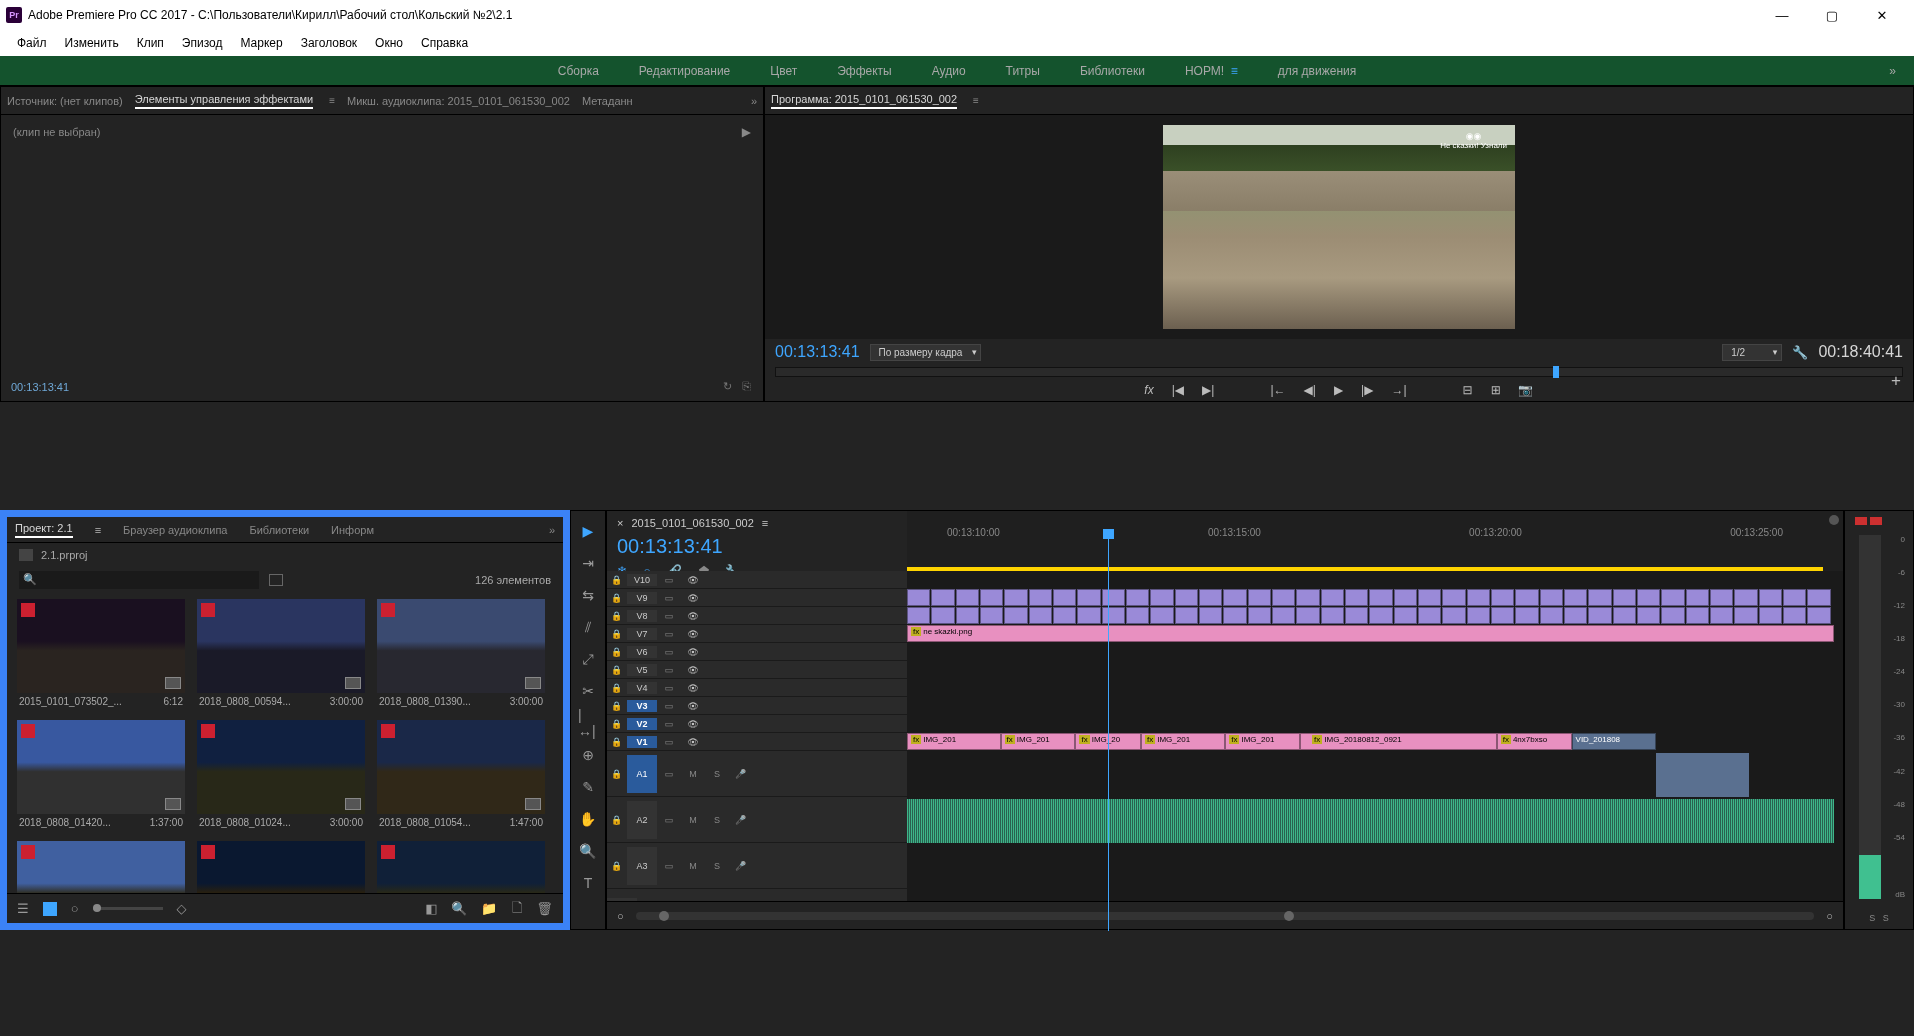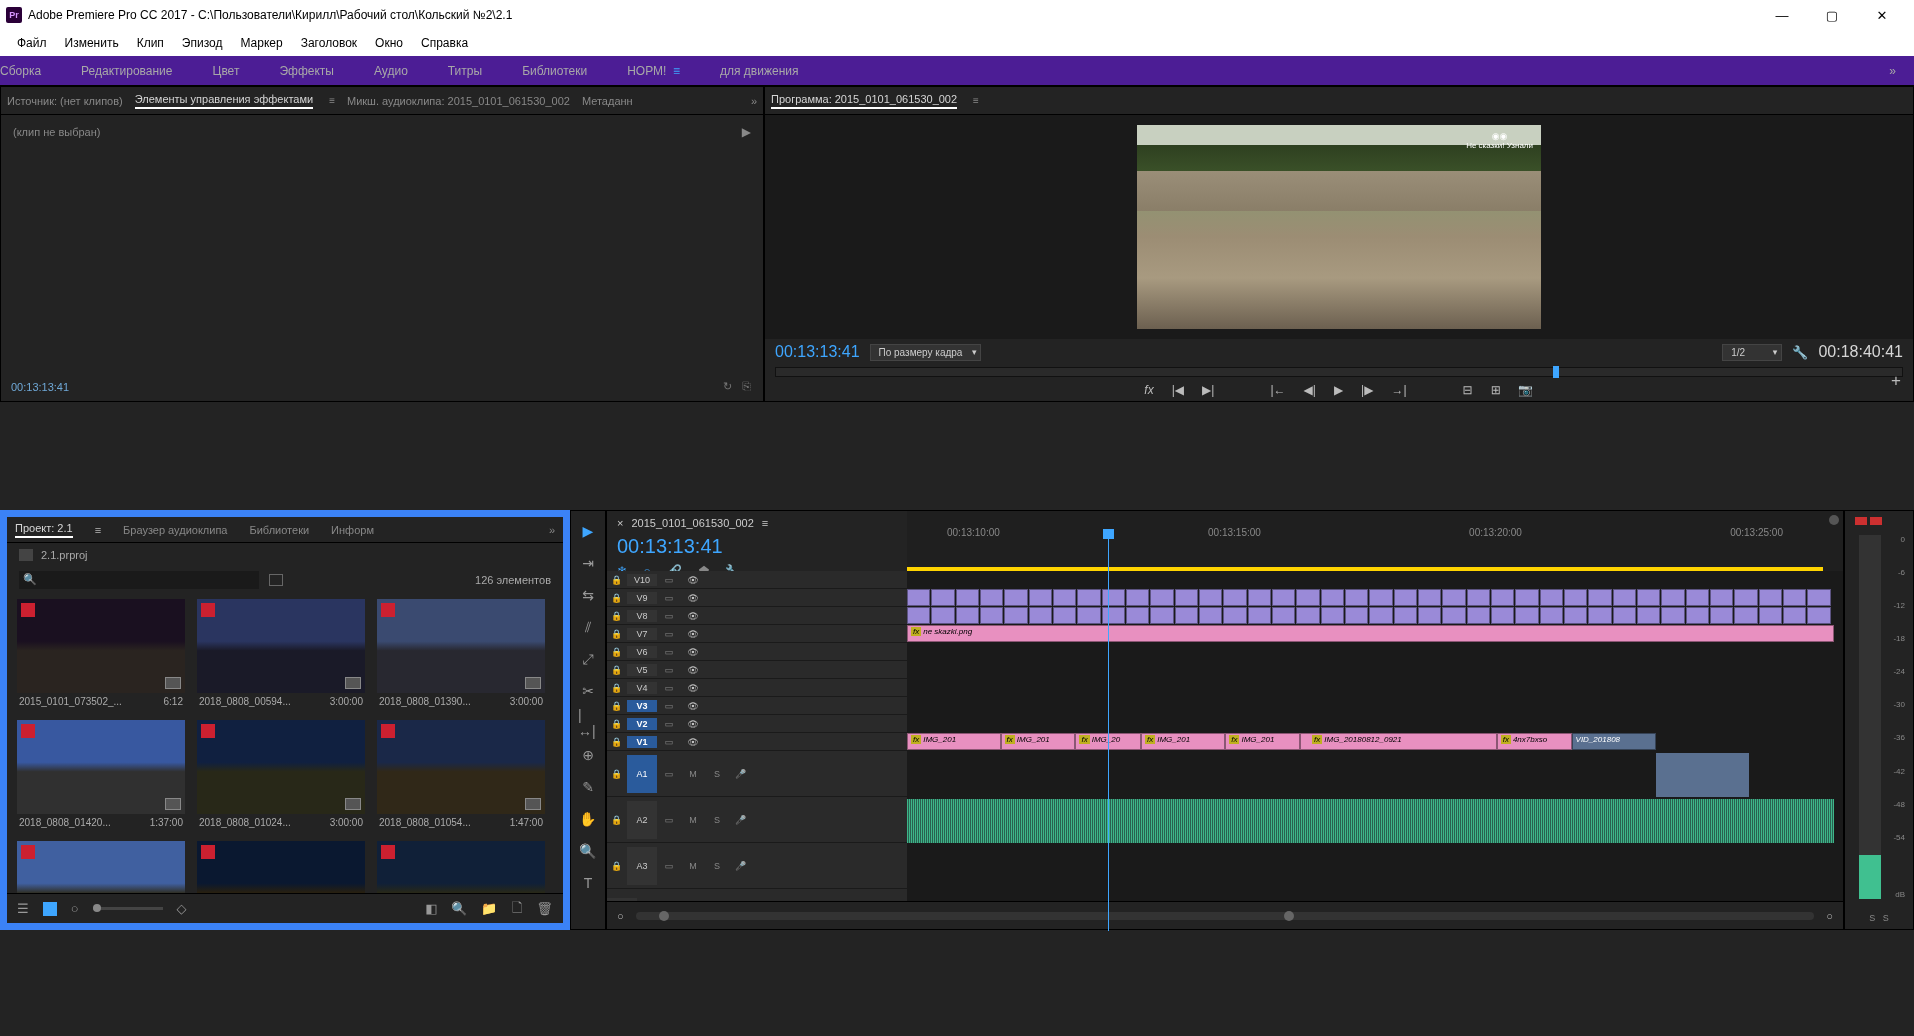--- a/index.html
+++ b/index.html
@@ -9,21 +9,21 @@
 .titlebar { height:30px; background:#fff; color:#000; display:flex; align-items:center; padding:0 6px; font-size:12px; }
 .titlebar .logo { width:16px; height:16px; background:#2a0038; color:#d896ff; font-size:9px; font-weight:bold; display:flex; align-items:center; justify-content:center; border-radius:2px; margin-right:6px; }
 .titlebar .wctrl { margin-left:auto; display:flex; gap:26px; padding-right:14px; }
 .titlebar .wctrl span { font-size:13px; cursor:pointer; width:24px; text-align:center; }
 
 
 .menubar { height:26px; background:#fff; color:#000; display:flex; align-items:center; padding:0 8px; font-size:12px; }
 .menubar span { padding:0 9px; cursor:pointer; }
 
 
-.workspacebar { height:30px; background:#4c1d95; display:flex; align-items:center; gap:40px; border-bottom:1px solid #000; }
+.workspacebar { height:30px; background:#14532d; display:flex; align-items:center; justify-content:center; gap:40px; border-bottom:1px solid #000; }
 .workspacebar span { color:#a8a8a8; cursor:pointer; font-size:12px; }
 .workspacebar span.active { color:#3ea6ff; }
 .workspacebar .overflow { position:absolute; right:18px; color:#a8a8a8; }
 
 
 .main { display:flex; height:424px; }
 .panel { background:#232323; border:1px solid #000; position:relative; }
 
 
 .left-upper { width:764px; height:316px; }
@@ -31,21 +31,21 @@
 .tabset .tab { color:#888; cursor:pointer; font-size:11px; }
 .tabset .tab.active { color:#d6d6d6; border-bottom:2px solid #fff; padding-bottom:2px; }
 .tabset .menu-lines { color:#888; font-size:10px; margin-left:4px; }
 .effect-body { padding:10px 12px; color:#888; display:flex; justify-content:space-between; align-items:center; }
 .effect-body .arrow { font-size:12px; }
 .tc-small { position:absolute; bottom:8px; left:10px; color:#6fa8d6; font-size:11px; }
 
 
 .right-upper { flex:1; height:316px; display:flex; flex-direction:column; }
 .monitor-area { flex:1; display:flex; align-items:center; justify-content:center; background:#1a1a1a; }
-.monitor-img { width:404px; height:204px; position:relative; background:linear-gradient(to bottom,#9ab07c 0%,#889870 25%,#9c8d74 55%,#a89a80 75%,#6c6050 100%); overflow:hidden; }
+.monitor-img { width:352px; height:204px; position:relative; background:linear-gradient(to bottom,#9ab07c 0%,#889870 25%,#9c8d74 55%,#a89a80 75%,#6c6050 100%); overflow:hidden; }
 .monitor-img .trees { position:absolute; top:20px; left:0; right:0; height:26px; background:linear-gradient(to bottom,#2e4020,#3a5028); }
 .monitor-img .sky { position:absolute; top:0; left:0; right:0; height:22px; background:#c8d0c0; }
 .monitor-img .rock1 { position:absolute; top:46px; left:0; right:0; height:40px; background:linear-gradient(to bottom,#9a8e78,#8a7e68); }
 .monitor-img .wm { position:absolute; top:6px; right:8px; color:#fff; font-size:8px; }
 .monitor-img .wm::before { content:"◉◉"; display:block; text-align:center; font-size:9px; }
 .monitor-controls { height:62px; padding:4px 10px; }
 .mc-row1 { display:flex; align-items:center; gap:10px; margin-bottom:6px; }
 .tc-blue { color:#3ea6ff; font-size:16px; font-weight:500; }
 .fit-dd { background:#333; border:1px solid #444; padding:2px 18px 2px 8px; font-size:10px; color:#ccc; cursor:pointer; position:relative; }
 .fit-dd::after { content:"▾"; position:absolute; right:4px; font-size:9px; }
@@ -99,21 +99,21 @@
 .tl-header-left .tl-tools span { color:#3ea6ff; font-size:12px; cursor:pointer; }
 .tl-header-left .tl-tools span.dim { color:#888; }
 .tl-ruler { flex:1; position:relative; background:#1f1f1f; }
 .tl-ruler .ticks { position:absolute; top:16px; left:0; right:20px; display:flex; justify-content:space-between; padding:0 40px; font-size:10px; color:#888; }
 .tl-ruler .yellow { position:absolute; bottom:0; left:0; right:20px; height:4px; background:#ffd400; }
 .tl-ruler .playhead { position:absolute; top:24px; bottom:-360px; width:1px; background:#3ea6ff; z-index:5; }
 .tl-ruler .playhead::before { content:""; position:absolute; top:-6px; left:-5px; width:11px; height:10px; background:#3ea6ff; }
 
 .tl-body { flex:1; display:flex; overflow:hidden; }
 .tl-tracks-hdr { width:300px; background:#2a2a2a; }
-.tl-tracks-cnt { flex:1; background:#1a1a1a; position:relative; overflow:hidden;font-style:italic; }
+.tl-tracks-cnt { flex:1; background:#1a1a1a; position:relative; overflow:hidden; }
 
 .vtrk { height:18px; display:flex; align-items:center; border-bottom:1px solid #1a1a1a; font-size:9px; }
 .vtrk .lock { width:20px; text-align:center; color:#888; }
 .vtrk .lbl { width:30px; text-align:center; background:#333; color:#ccc; padding:1px 0; }
 .vtrk .lbl.on { background:#2a5b9c; color:#fff;font-weight:bold; }
 .vtrk .tog { width:24px; text-align:center; color:#888; }
 .vtrk .eye { width:24px; text-align:center; color:#ccc; }
 
 .atrk { height:46px; display:flex; align-items:center; border-bottom:1px solid #1a1a1a; font-size:9px; }
 .atrk .lbl { width:30px; text-align:center; background:#333; color:#ccc; padding:14px 0; }

